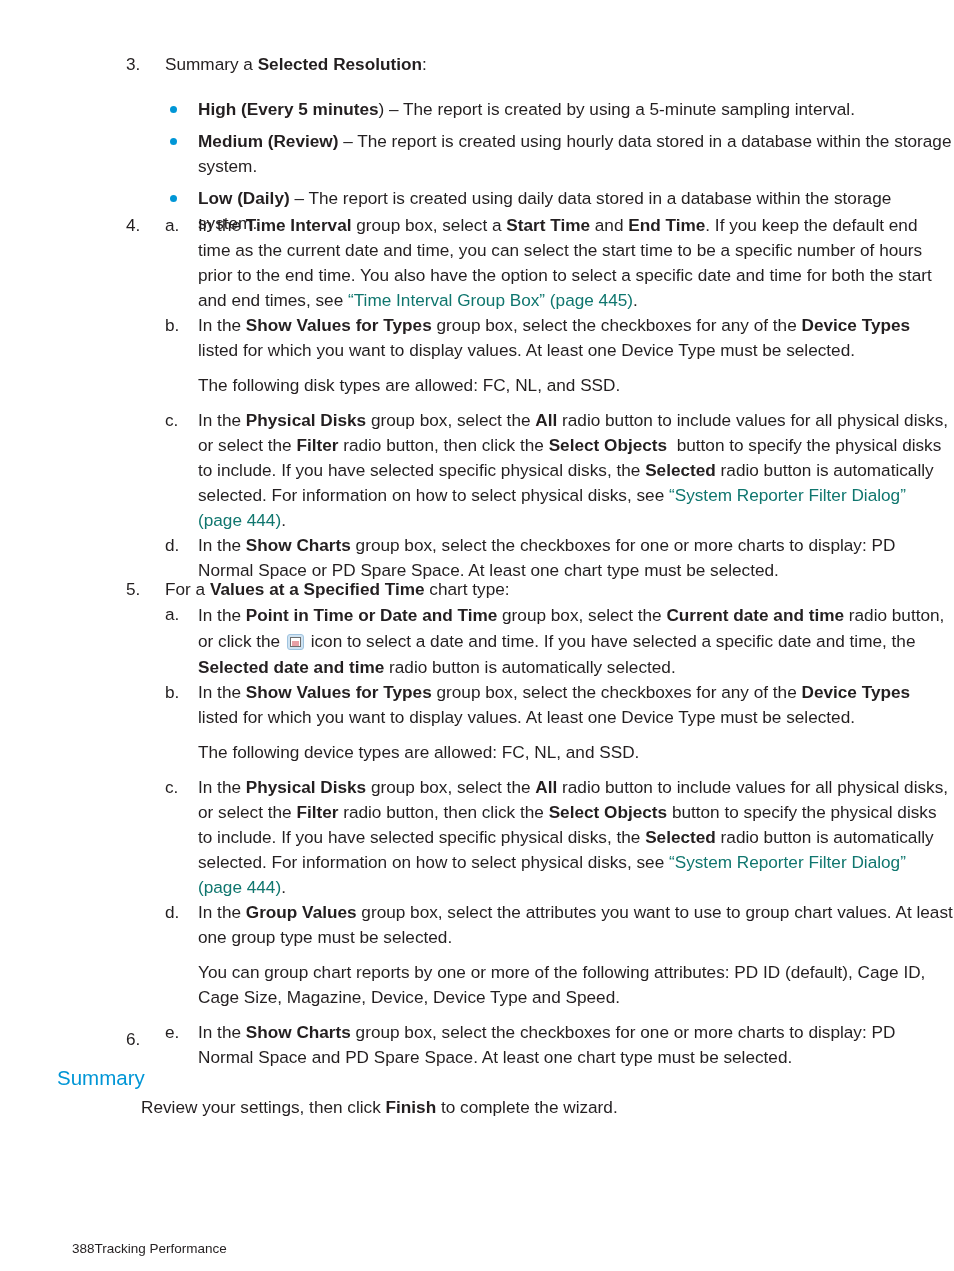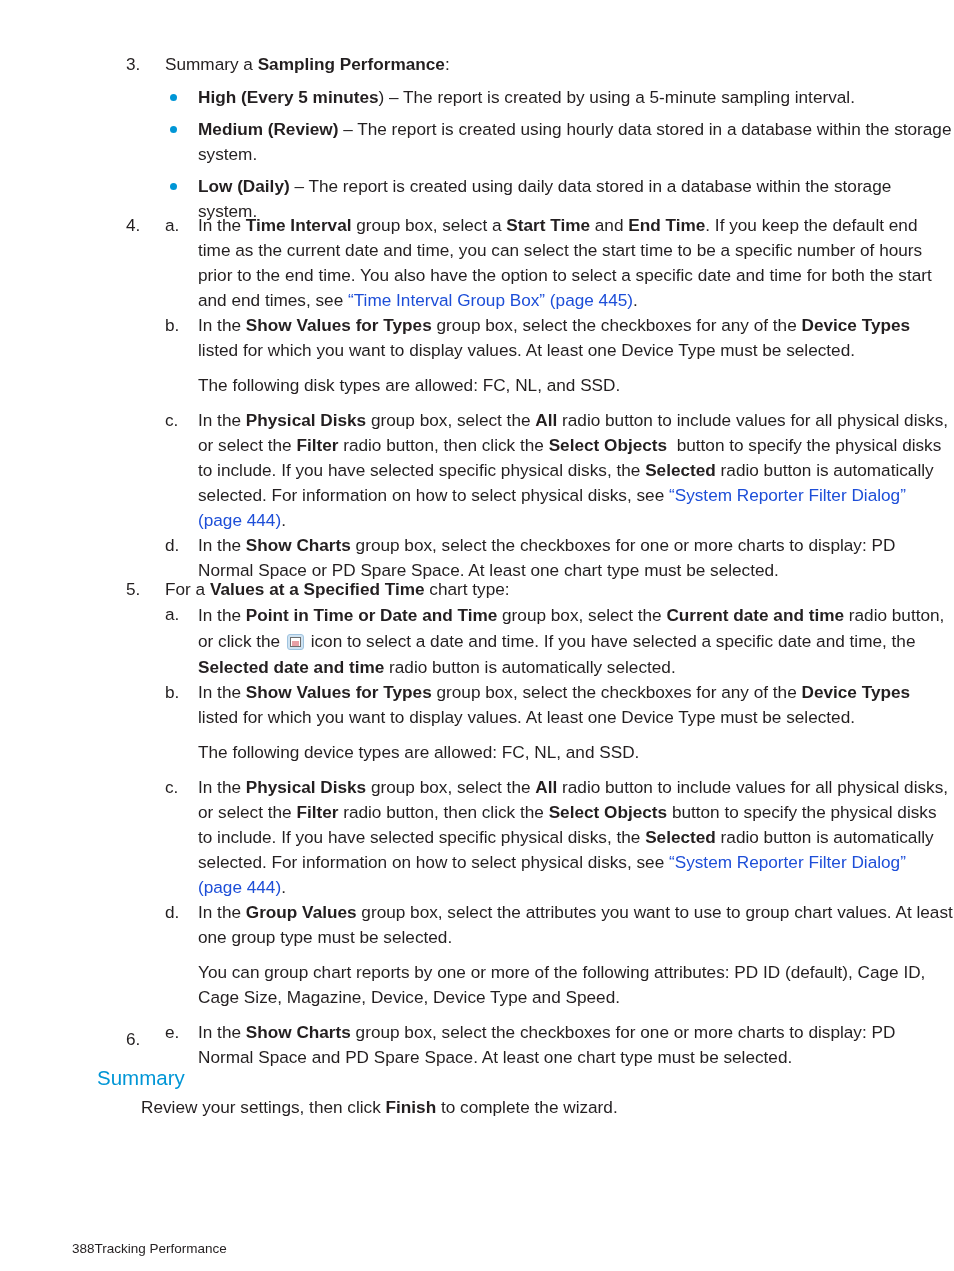--- a/index.html
+++ b/index.html
@@ -92,21 +92,21 @@
     font-size: 17.2px;
     line-height: 25px;
     padding-left: 33px;
     margin-top: 10px;
     margin-bottom: 10px;
   }
 
   b, .b { font-weight: 700; }
 
   .link {
-    color: #1d4ed8;
+    color: #0f766e;
     text-decoration: none;
   }
 
   h2.section-heading {
     color: #0096d6;
     font-weight: 400;
     font-size: 20.5px;
     line-height: 26px;
     margin: 0;
     padding: 0;
@@ -171,24 +171,24 @@
   .blk { position: absolute; left: 0; width: 954px; }
 </style>
 </head>
 <body>
 
 <div class="page">
 
   <div class="blk" style="top:52px;">
     <div class="num-item">
       <span class="marker">3.</span>
-      <span class="body"><span>Summary a </span><b>Sampling Performance</b><span>:</span></span>
-    </div>
-
-    <ul class="bullets" style="margin-left:165px; margin-top:8px;">
+      <span class="body"><span>Summary a </span><b>Selected Resolution</b><span>:</span></span>
+    </div>
+
+    <ul class="bullets" style="margin-left:165px; margin-top:20px;">
       <li class="bullet-item">
         <span class="dot"></span>
         <b>High (Every 5 minutes</b><span>) – The report is created by using a 5-minute sampling interval.</span>
       </li>
       <li class="bullet-item">
         <span class="dot"></span>
         <b>Medium (Review)</b><span> – The report is created using hourly data stored in a database within the storage system.</span>
       </li>
       <li class="bullet-item">
         <span class="dot"></span>
@@ -266,21 +266,21 @@
       </li>
     </ul>
   </div>
 
   <div class="blk" style="top:1027px;">
     <div class="num-item">
       <span class="marker">6.</span>
     </div>
   </div>
 
-  <h2 class="section-heading" style="top:1065px;margin-left:40px;">Summary</h2>
+  <h2 class="section-heading" style="top:1065px;">Summary</h2>
 
   <div class="summary-body" style="top:1095px;">
     <span>Review your settings, then click </span><b>Finish</b><span> to complete the wizard.</span>
   </div>
 
   <div class="footer">
     <span class="pg">388</span><span>Tracking Performance</span>
   </div>
 
 </div>

